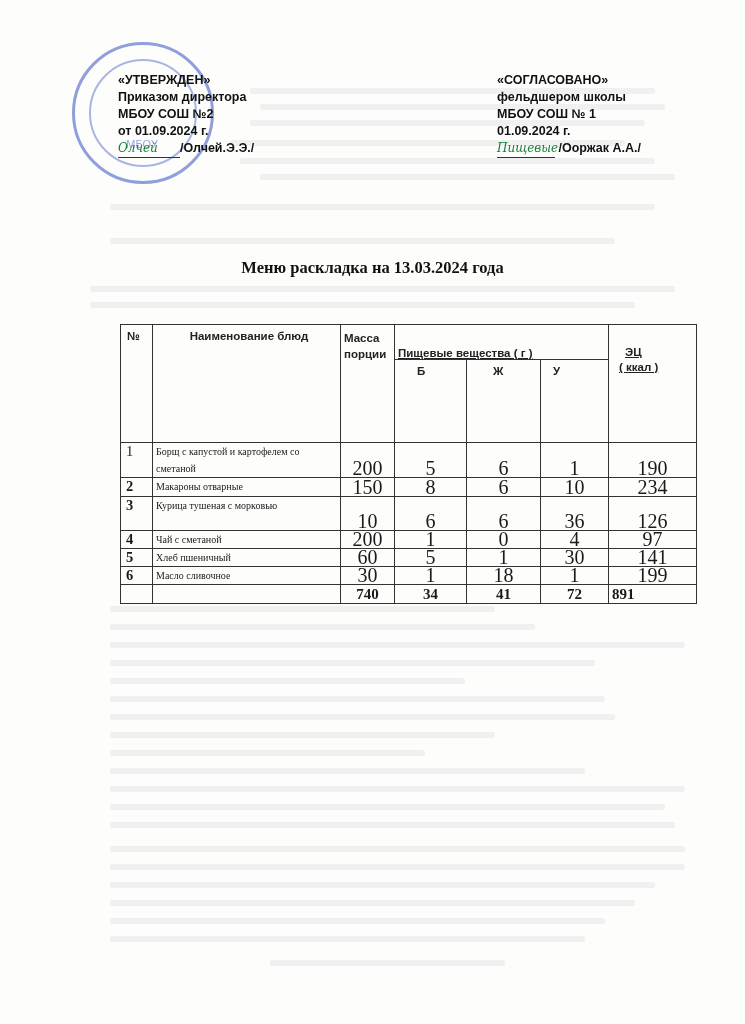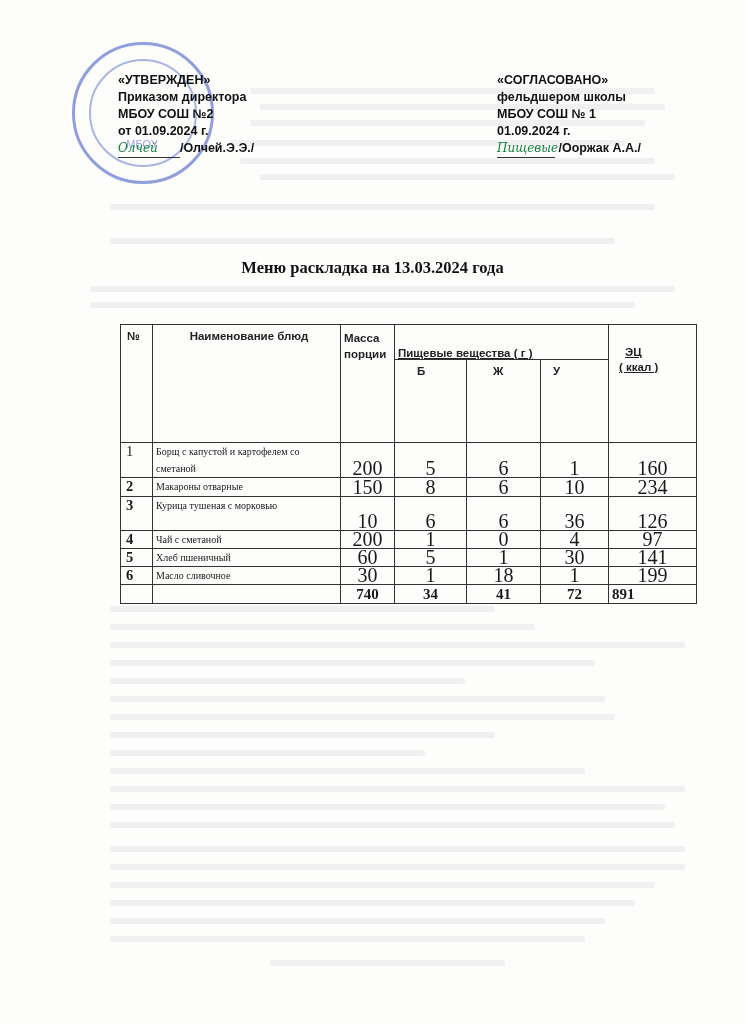--- a/index.html
+++ b/index.html
@@ -148,21 +148,21 @@
     <th class="hdr hdr-c" style="padding-top:5px;padding-left:12px !important;">У</th>
   </tr>
 
   <tr style="height:33px;">
     <td class="cell-idx">1</td>
     <td class="cell-name">Борщ с капустой и картофелем со сметаной</td>
     <td class="cell-num">200</td>
     <td class="cell-num">5</td>
     <td class="cell-num">6</td>
     <td class="cell-num">1</td>
-    <td class="cell-num">160</td>
+    <td class="cell-num">190</td>
   </tr>
   <tr style="height:19px;">
     <td class="cell-idx bold">2</td>
     <td class="cell-name">Макароны отварные</td>
     <td class="cell-num">150</td>
     <td class="cell-num">8</td>
     <td class="cell-num">6</td>
     <td class="cell-num">10</td>
     <td class="cell-num">234</td>
   </tr>

